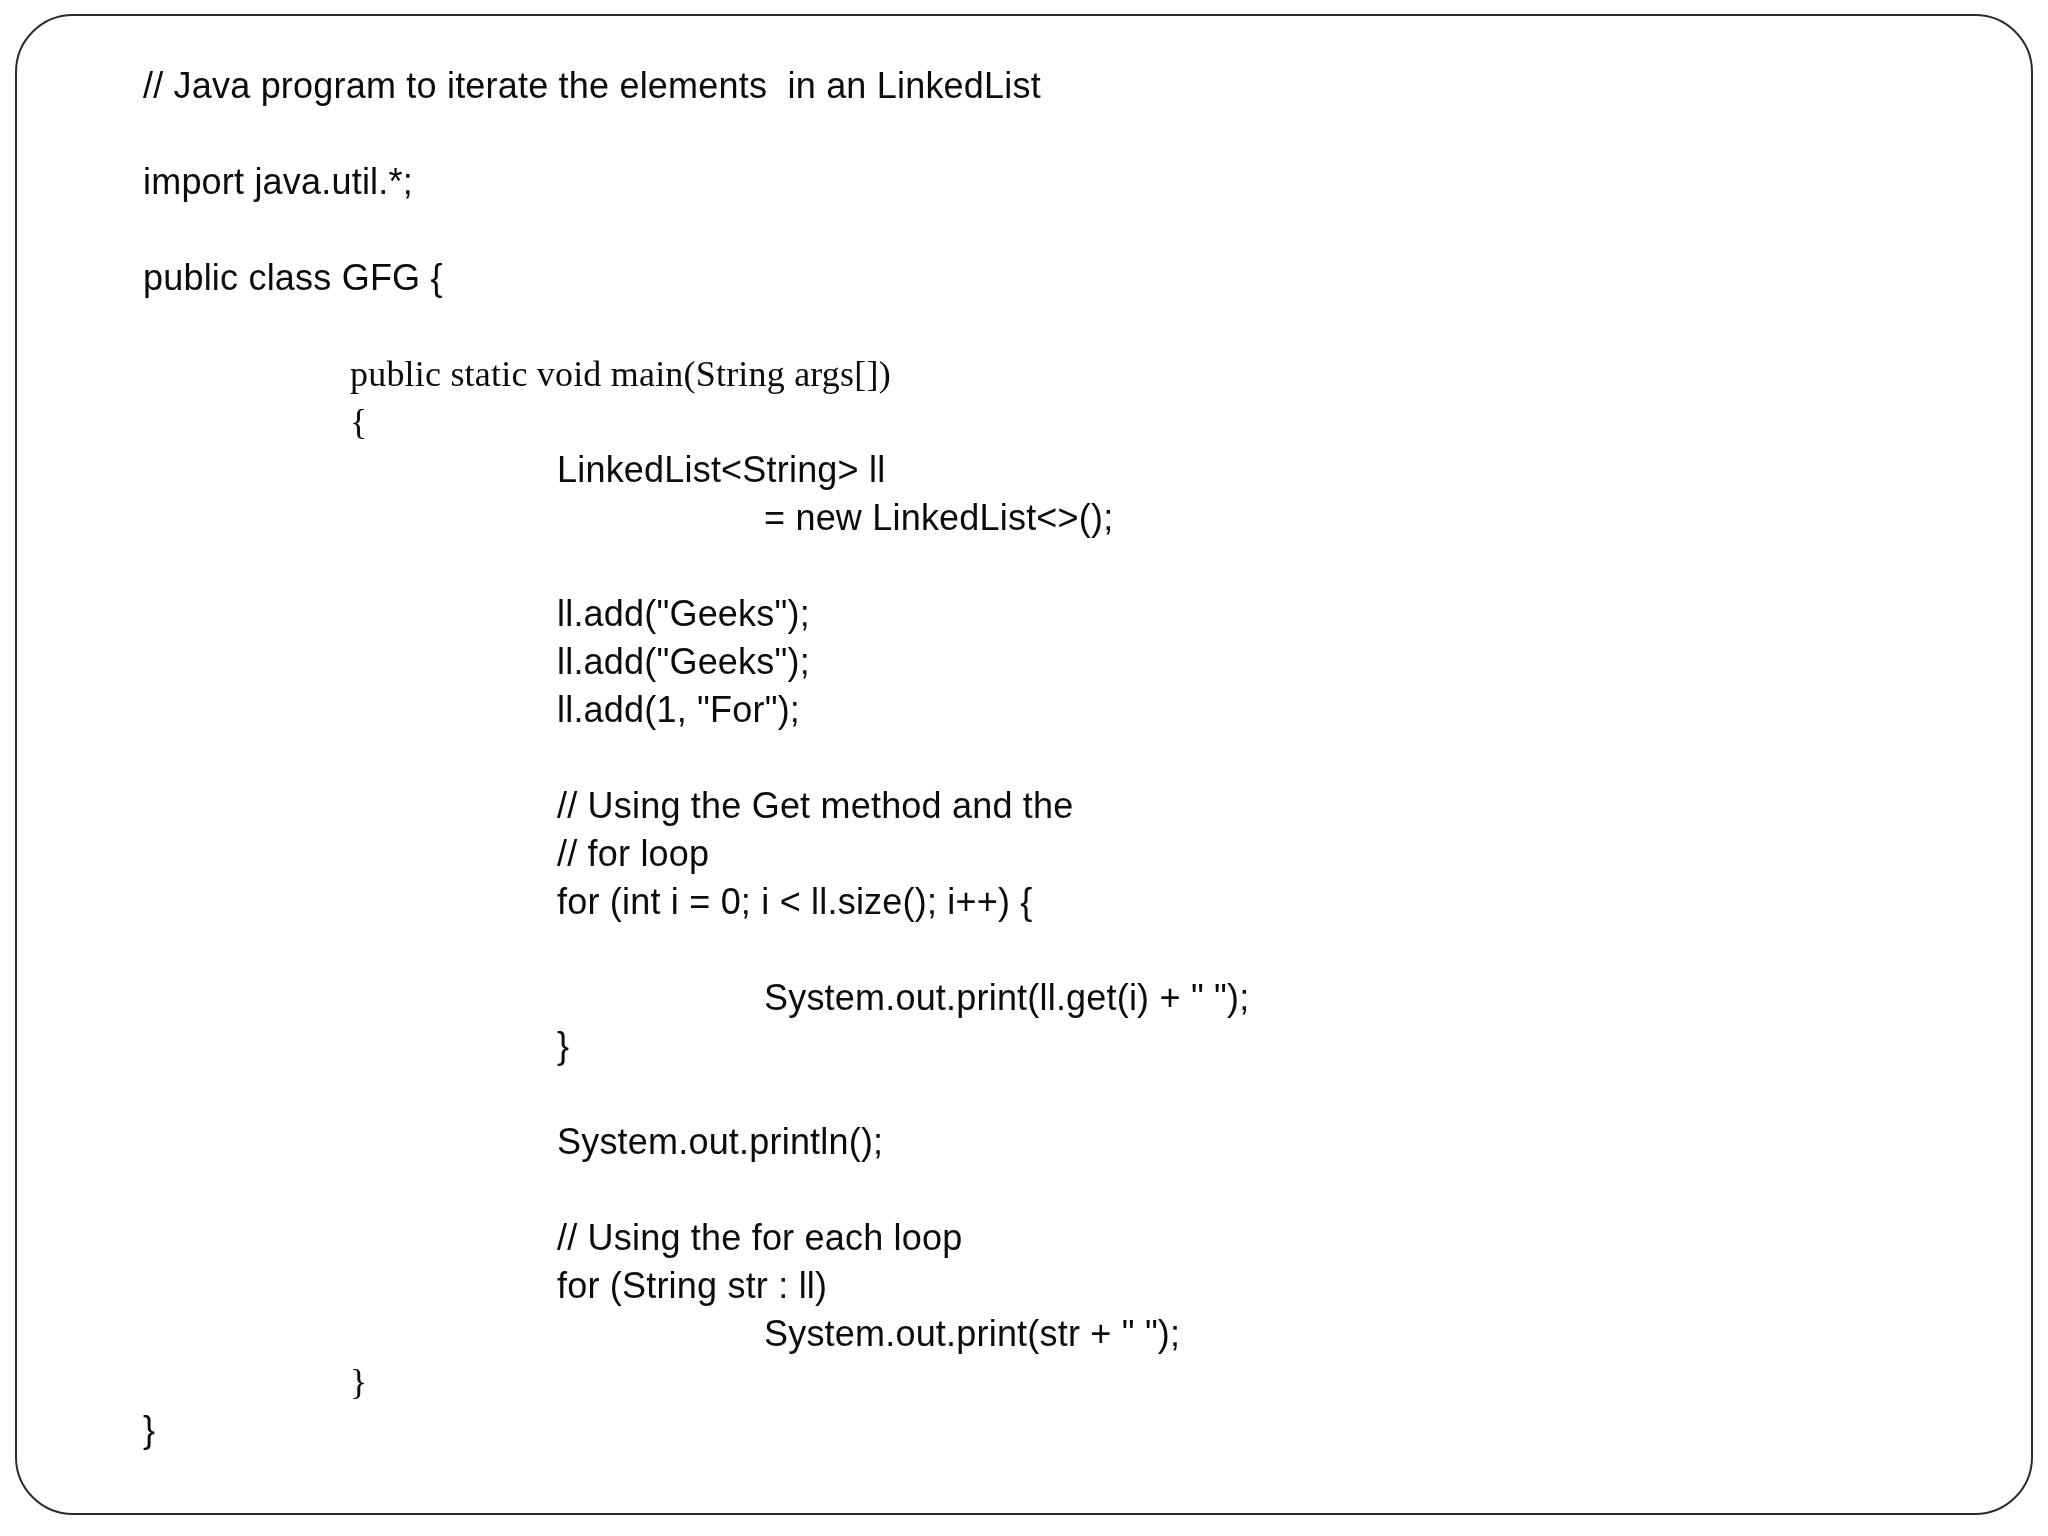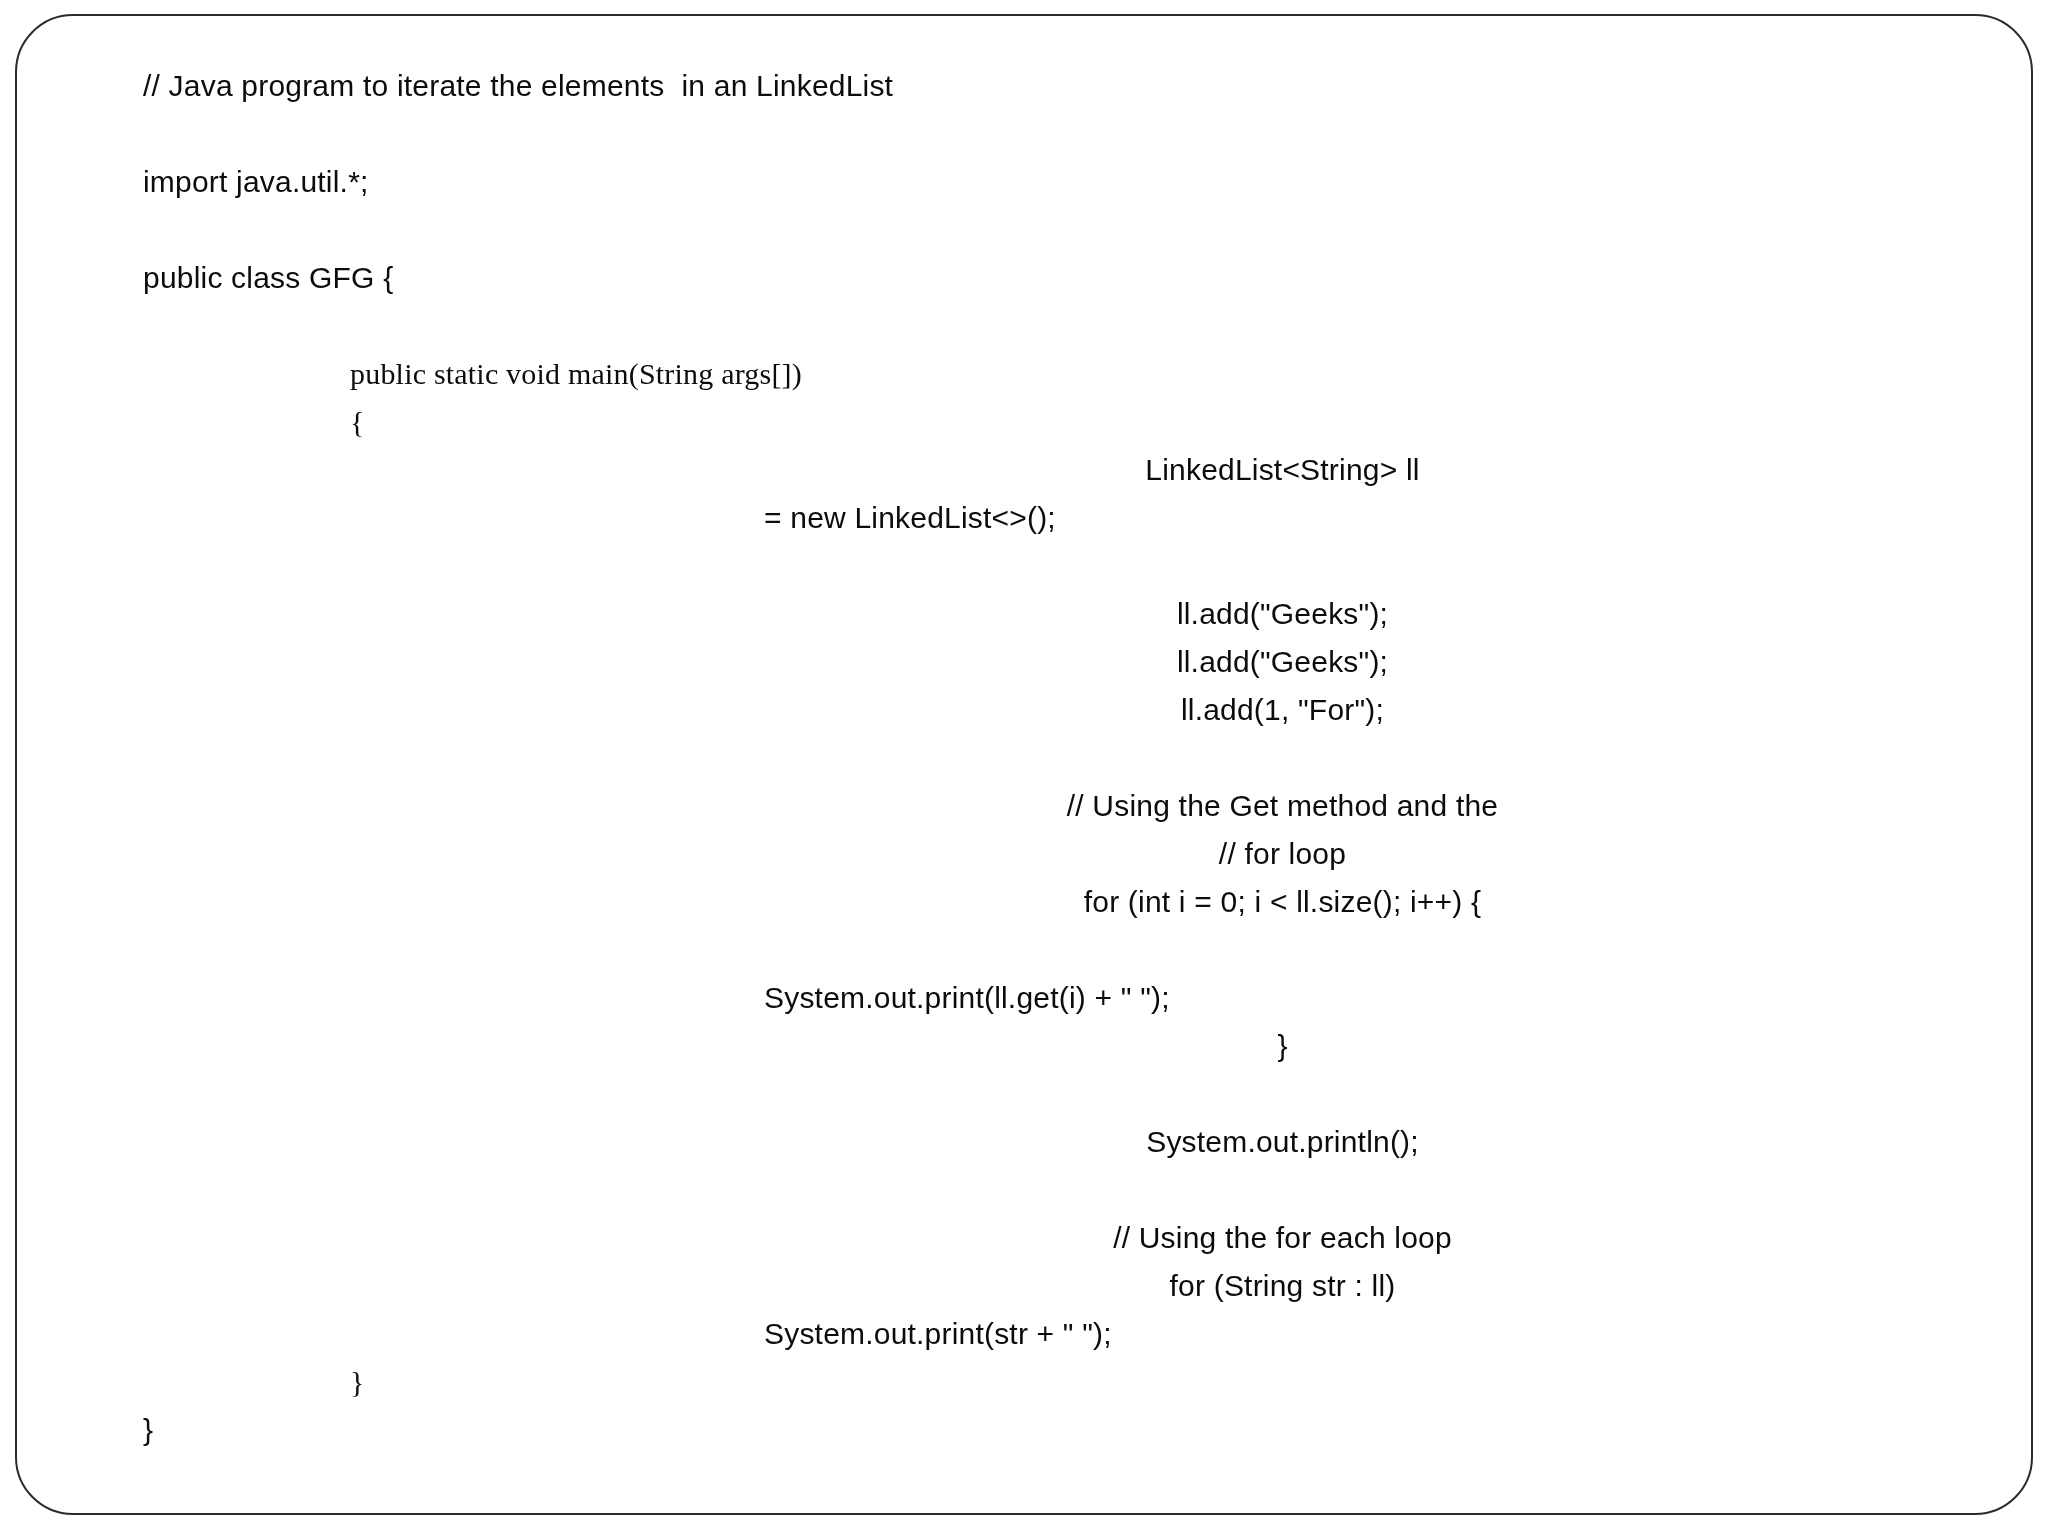--- a/index.html
+++ b/index.html
@@ -24,32 +24,32 @@
     box-sizing: border-box;
     border: 2px solid var(--border-color, #2b2b2b);
     border-radius: 58px;
     background: transparent;
   }
   .code {
     position: absolute;
     left: 143px;
     top: 62px;
     right: 40px;
-    font-size: 30px;
+    font-size: 36px;
     line-height: 48px;
     color: var(--text-color, #0c0c0c);
     white-space: pre;
     letter-spacing: 0.2px;
   }
   .code-line {
     height: 48px;
   }
   .indent-0 { padding-left: 0; }
   .indent-1 { padding-left: 207px; font-family: Liberation Serif, serif; }
-  .indent-2 { padding-left: 414px; text-align: center; }
+  .indent-2 { padding-left: 414px; }
   .indent-3 { padding-left: 621px; }
 </style>
 </head>
 <body>
 
 <div class="canvas">
   <div class="frame"></div>
   <div class="code"><div class="code-line indent-0">// Java program to iterate the elements  in an LinkedList</div><div class="code-line indent-0">&nbsp;</div><div class="code-line indent-0">import java.util.*;</div><div class="code-line indent-0">&nbsp;</div><div class="code-line indent-0">public class GFG {</div><div class="code-line indent-0">&nbsp;</div><div class="code-line indent-1">public static void main(String args[])</div><div class="code-line indent-1">{</div><div class="code-line indent-2">LinkedList&lt;String&gt; ll</div><div class="code-line indent-3">= new LinkedList&lt;&gt;();</div><div class="code-line indent-0">&nbsp;</div><div class="code-line indent-2">ll.add("Geeks");</div><div class="code-line indent-2">ll.add("Geeks");</div><div class="code-line indent-2">ll.add(1, "For");</div><div class="code-line indent-0">&nbsp;</div><div class="code-line indent-2">// Using the Get method and the</div><div class="code-line indent-2">// for loop</div><div class="code-line indent-2">for (int i = 0; i &lt; ll.size(); i++) {</div><div class="code-line indent-0">&nbsp;</div><div class="code-line indent-3">System.out.print(ll.get(i) + " ");</div><div class="code-line indent-2">}</div><div class="code-line indent-0">&nbsp;</div><div class="code-line indent-2">System.out.println();</div><div class="code-line indent-0">&nbsp;</div><div class="code-line indent-2">// Using the for each loop</div><div class="code-line indent-2">for (String str : ll)</div><div class="code-line indent-3">System.out.print(str + " ");</div><div class="code-line indent-1">}</div><div class="code-line indent-0">}</div></div>
 </div>
 

